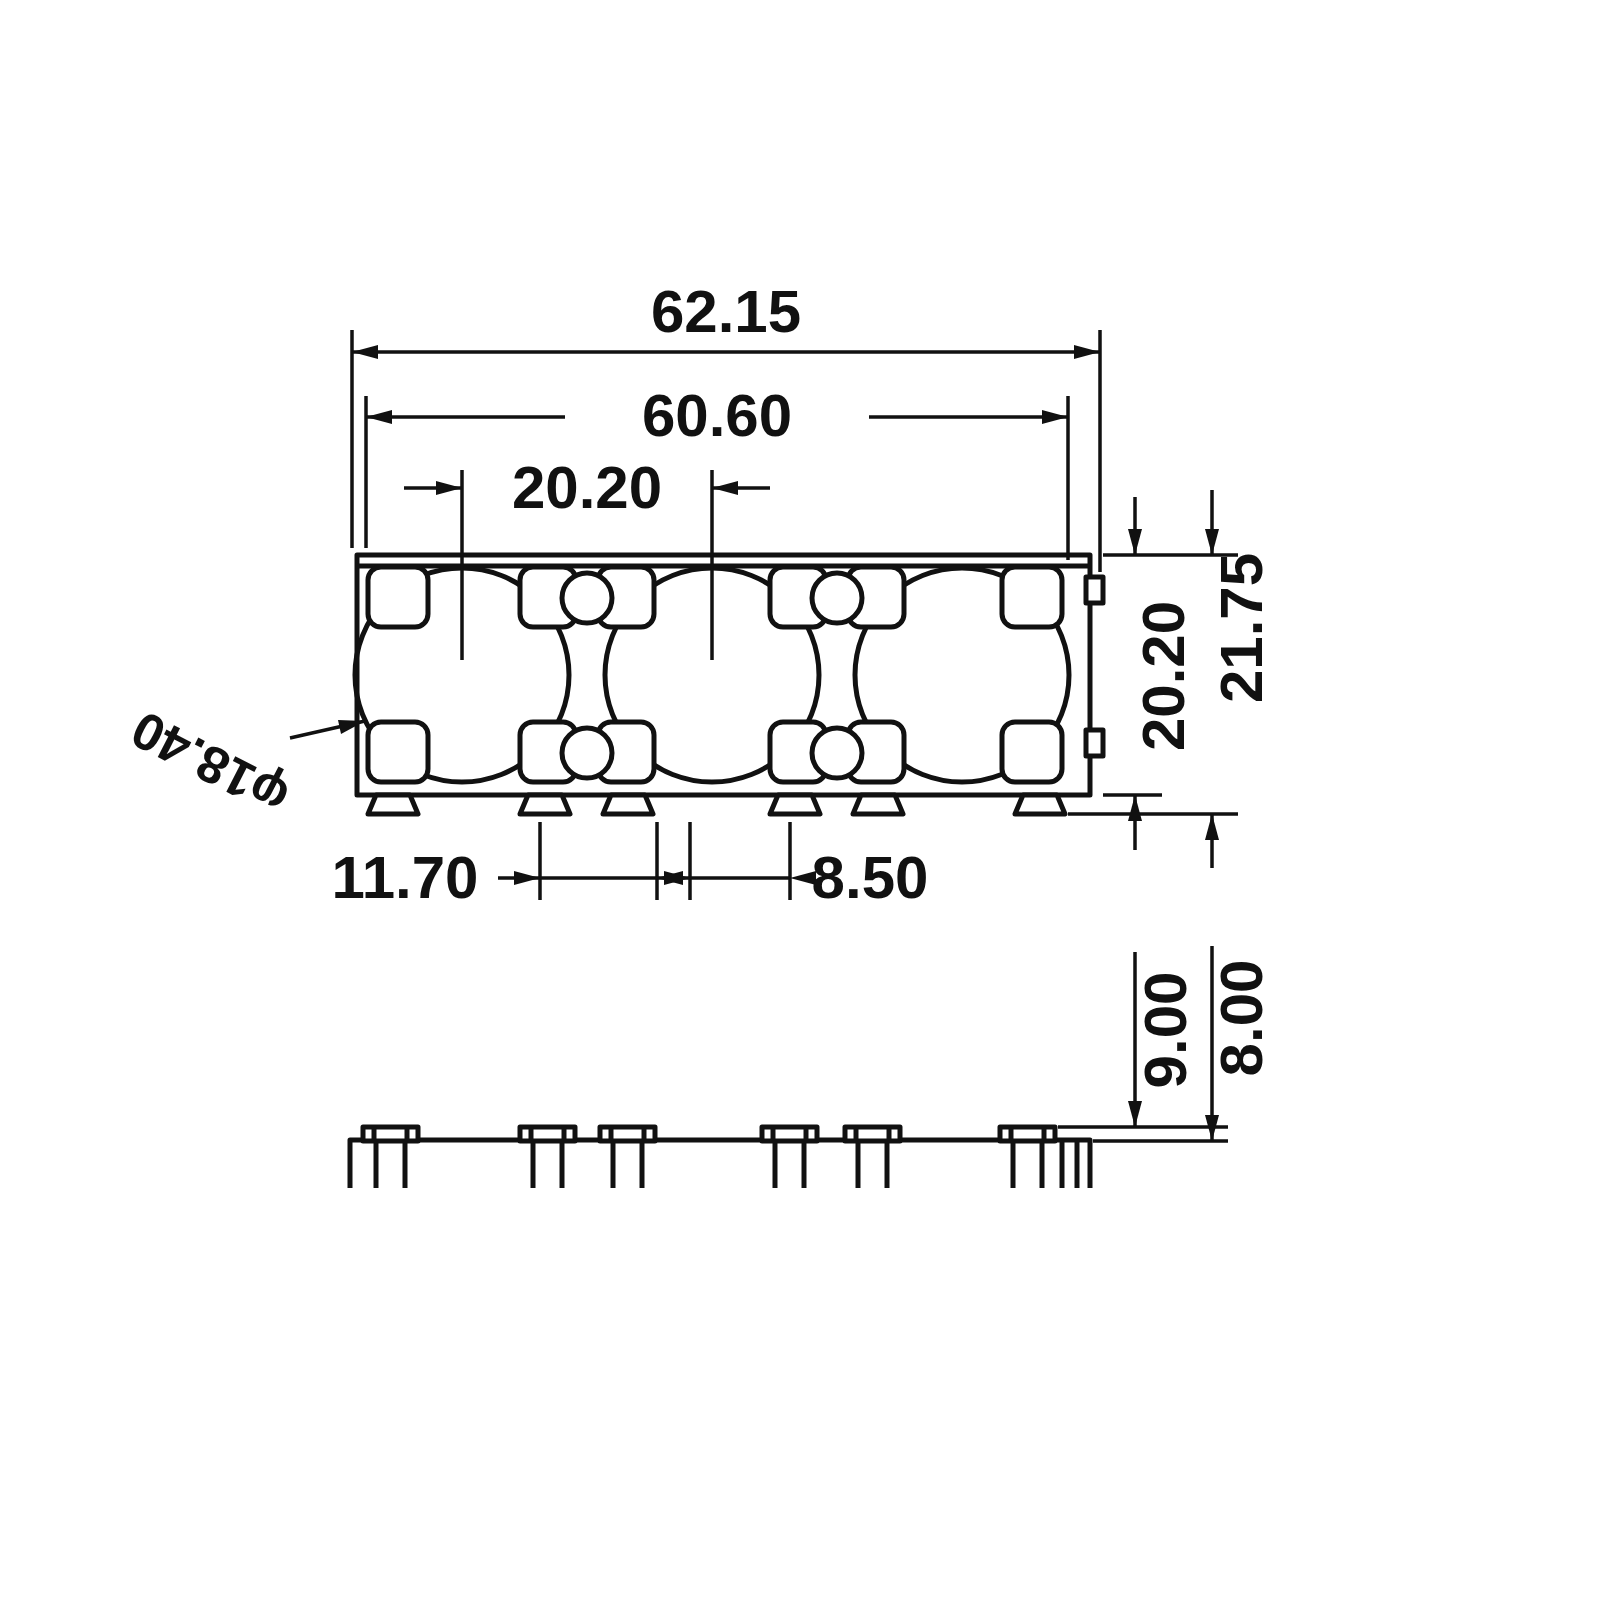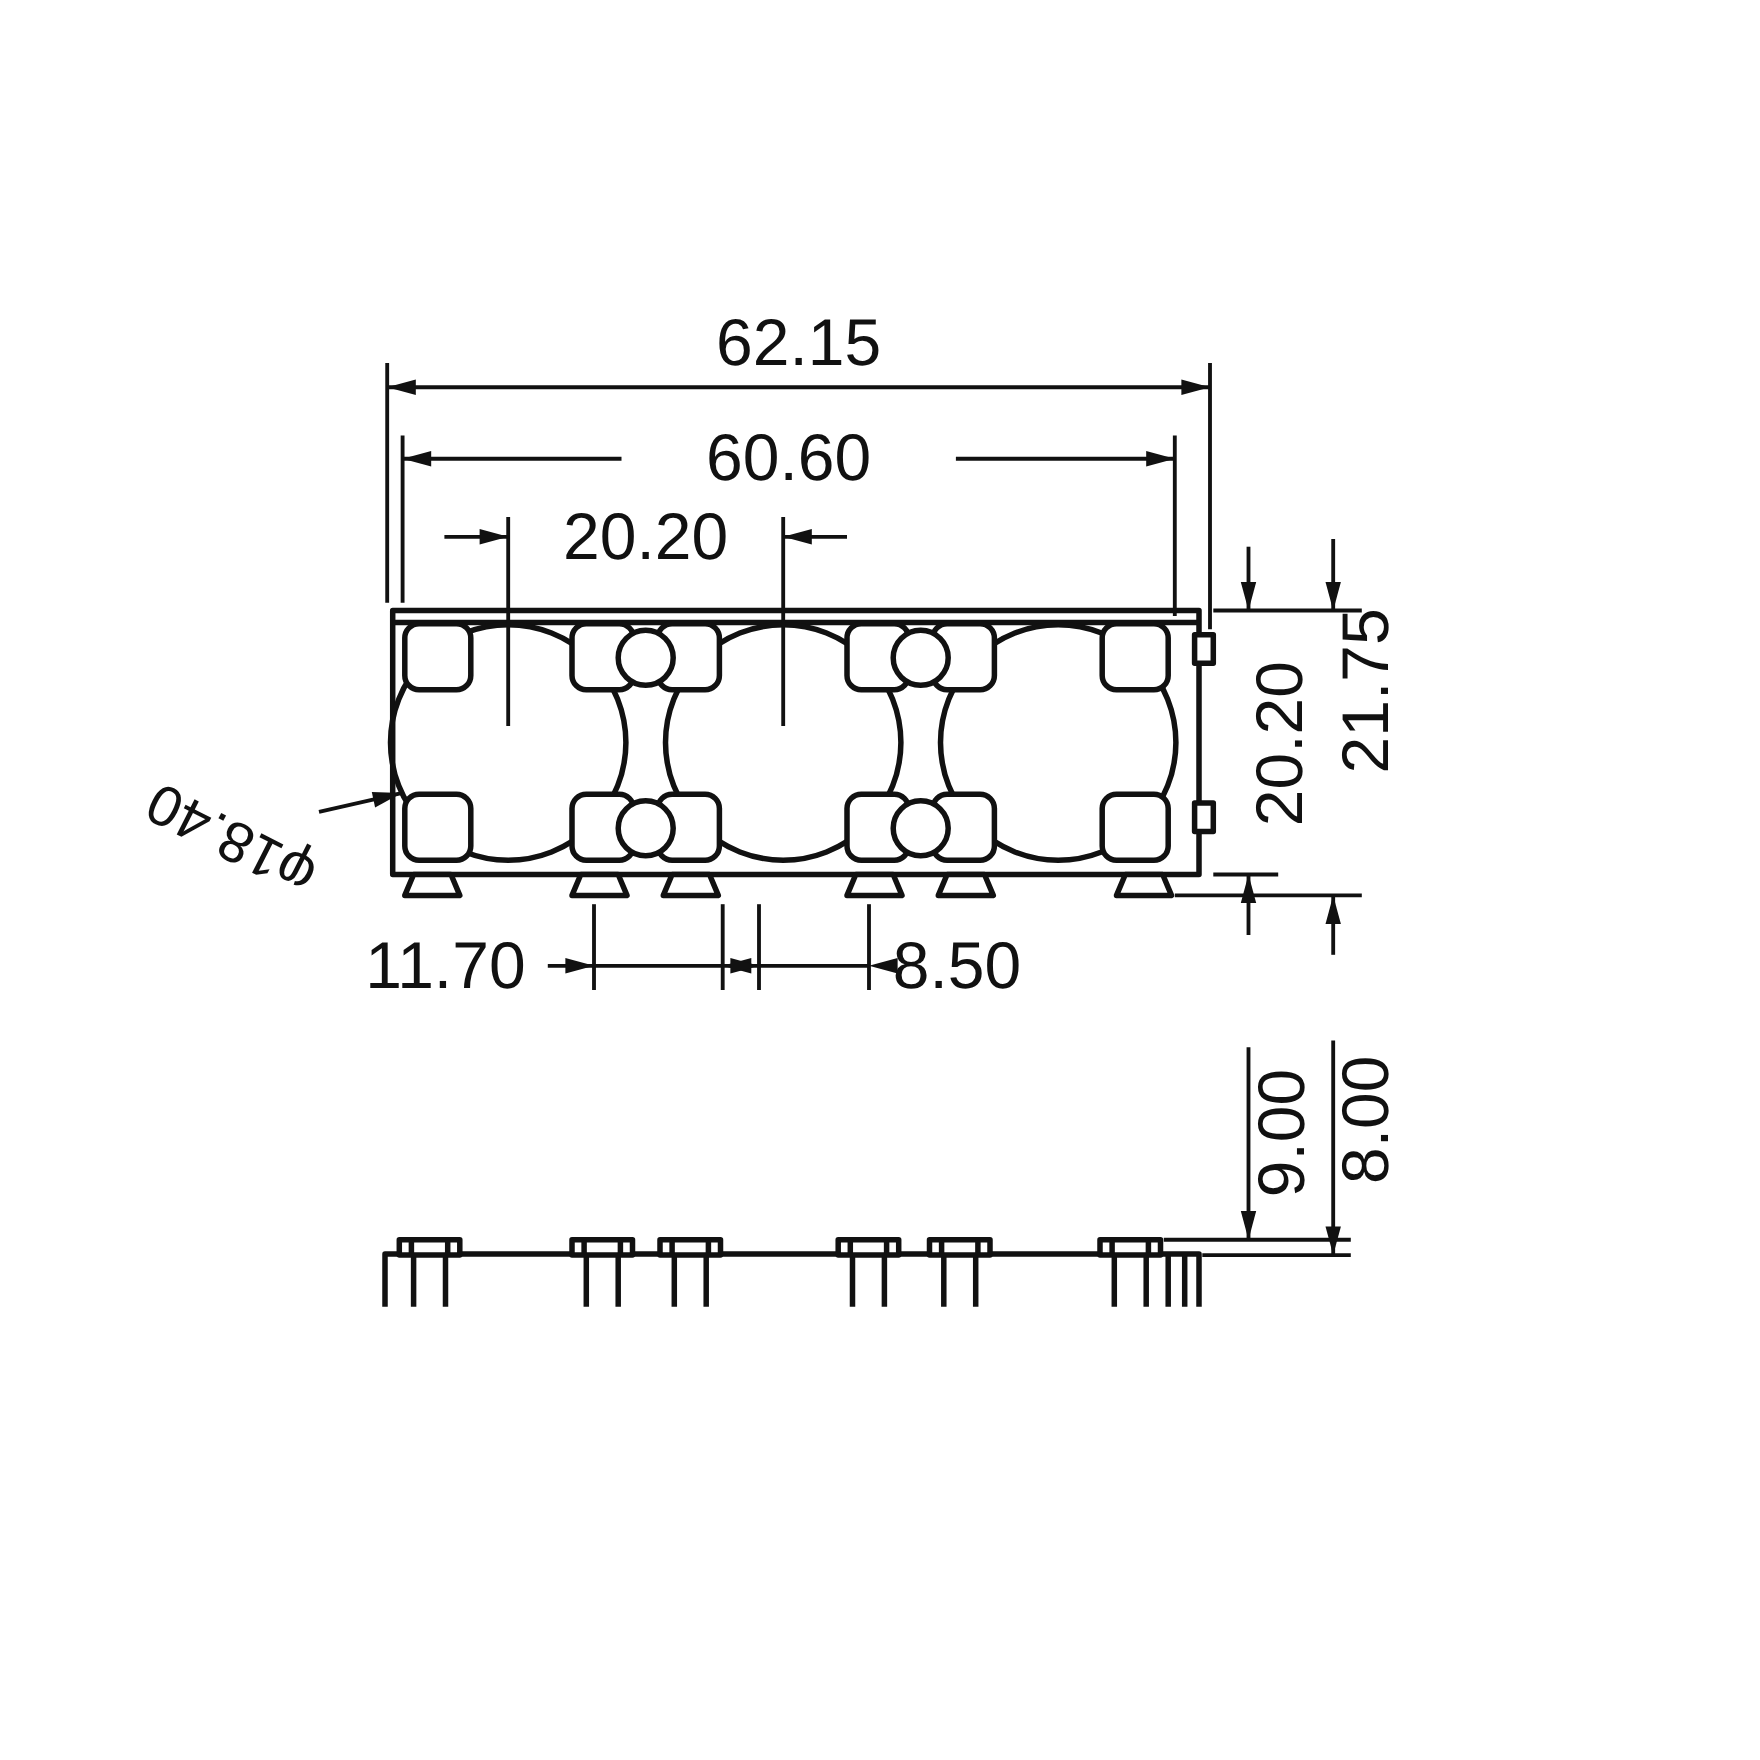--- a/index.html
+++ b/index.html
@@ -1,16 +1,16 @@
 <!DOCTYPE html>
 <html><head>
 <meta charset="utf-8">
 <style>
   html,body{margin:0;padding:0;background:#ffffff;}
-  .stage{width:1600px;height:1188px;position:relative;background:#ffffff;}
+  .stage{width:1600px;height:1188px;position:relative;background:#ffffff;font-weight:bold;}
   .thin {stroke:#111;stroke-width:3.5;fill:none;}
   .part {stroke:#111;stroke-width:5;fill:none;stroke-linejoin:round;}
   .partw{stroke:#111;stroke-width:5;fill:#fff;stroke-linejoin:round;}
   .arr  {fill:#111;stroke:none;}
   .dimtxt{font-family:"Liberation Sans","DejaVu Sans",sans-serif;font-size:60px;fill:#111;}
   .dimtxt-sm{font-family:"Liberation Sans","DejaVu Sans",sans-serif;font-size:52px;fill:#111;}
 </style>
 </head>
 <body>
 

